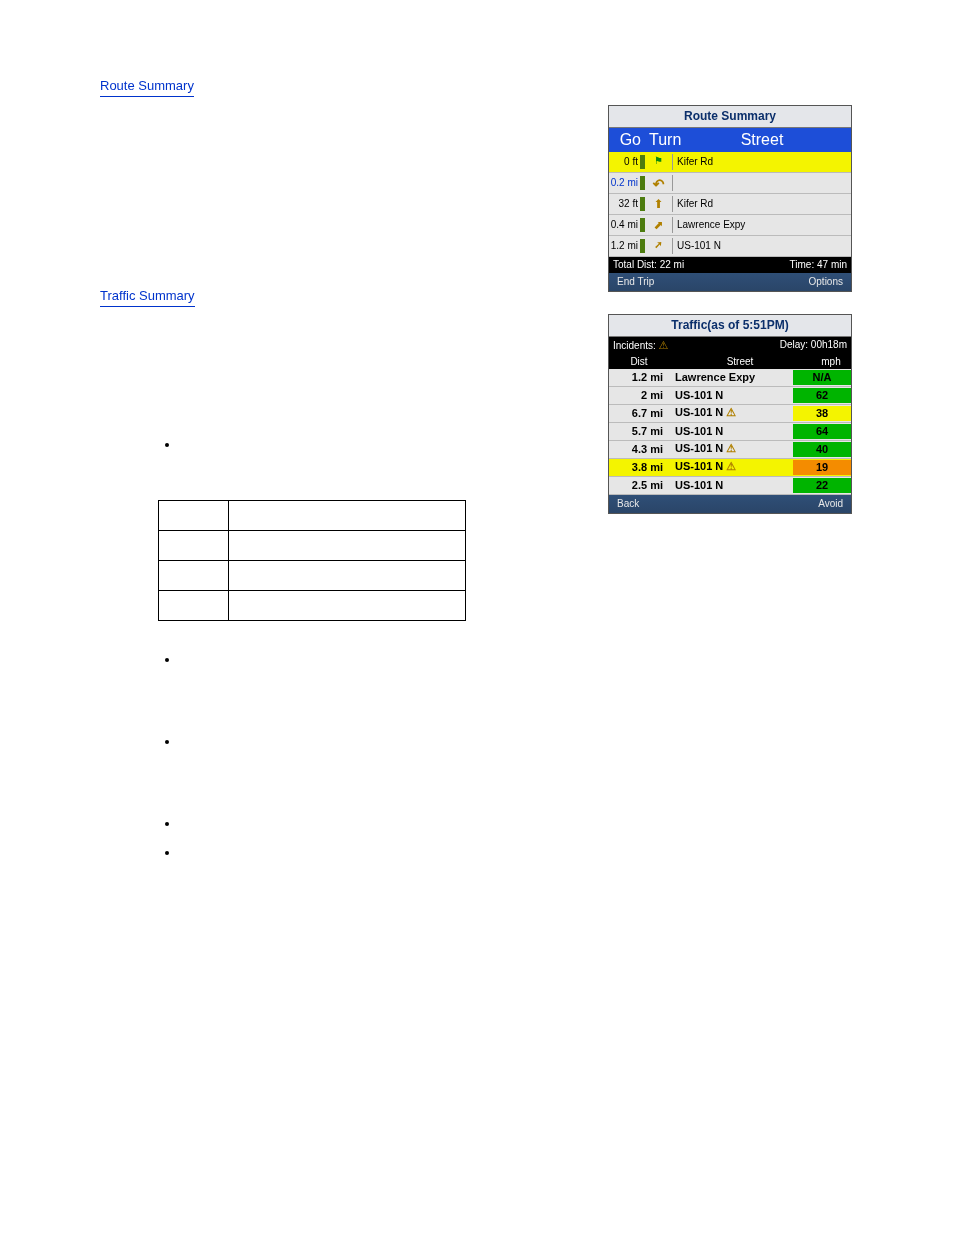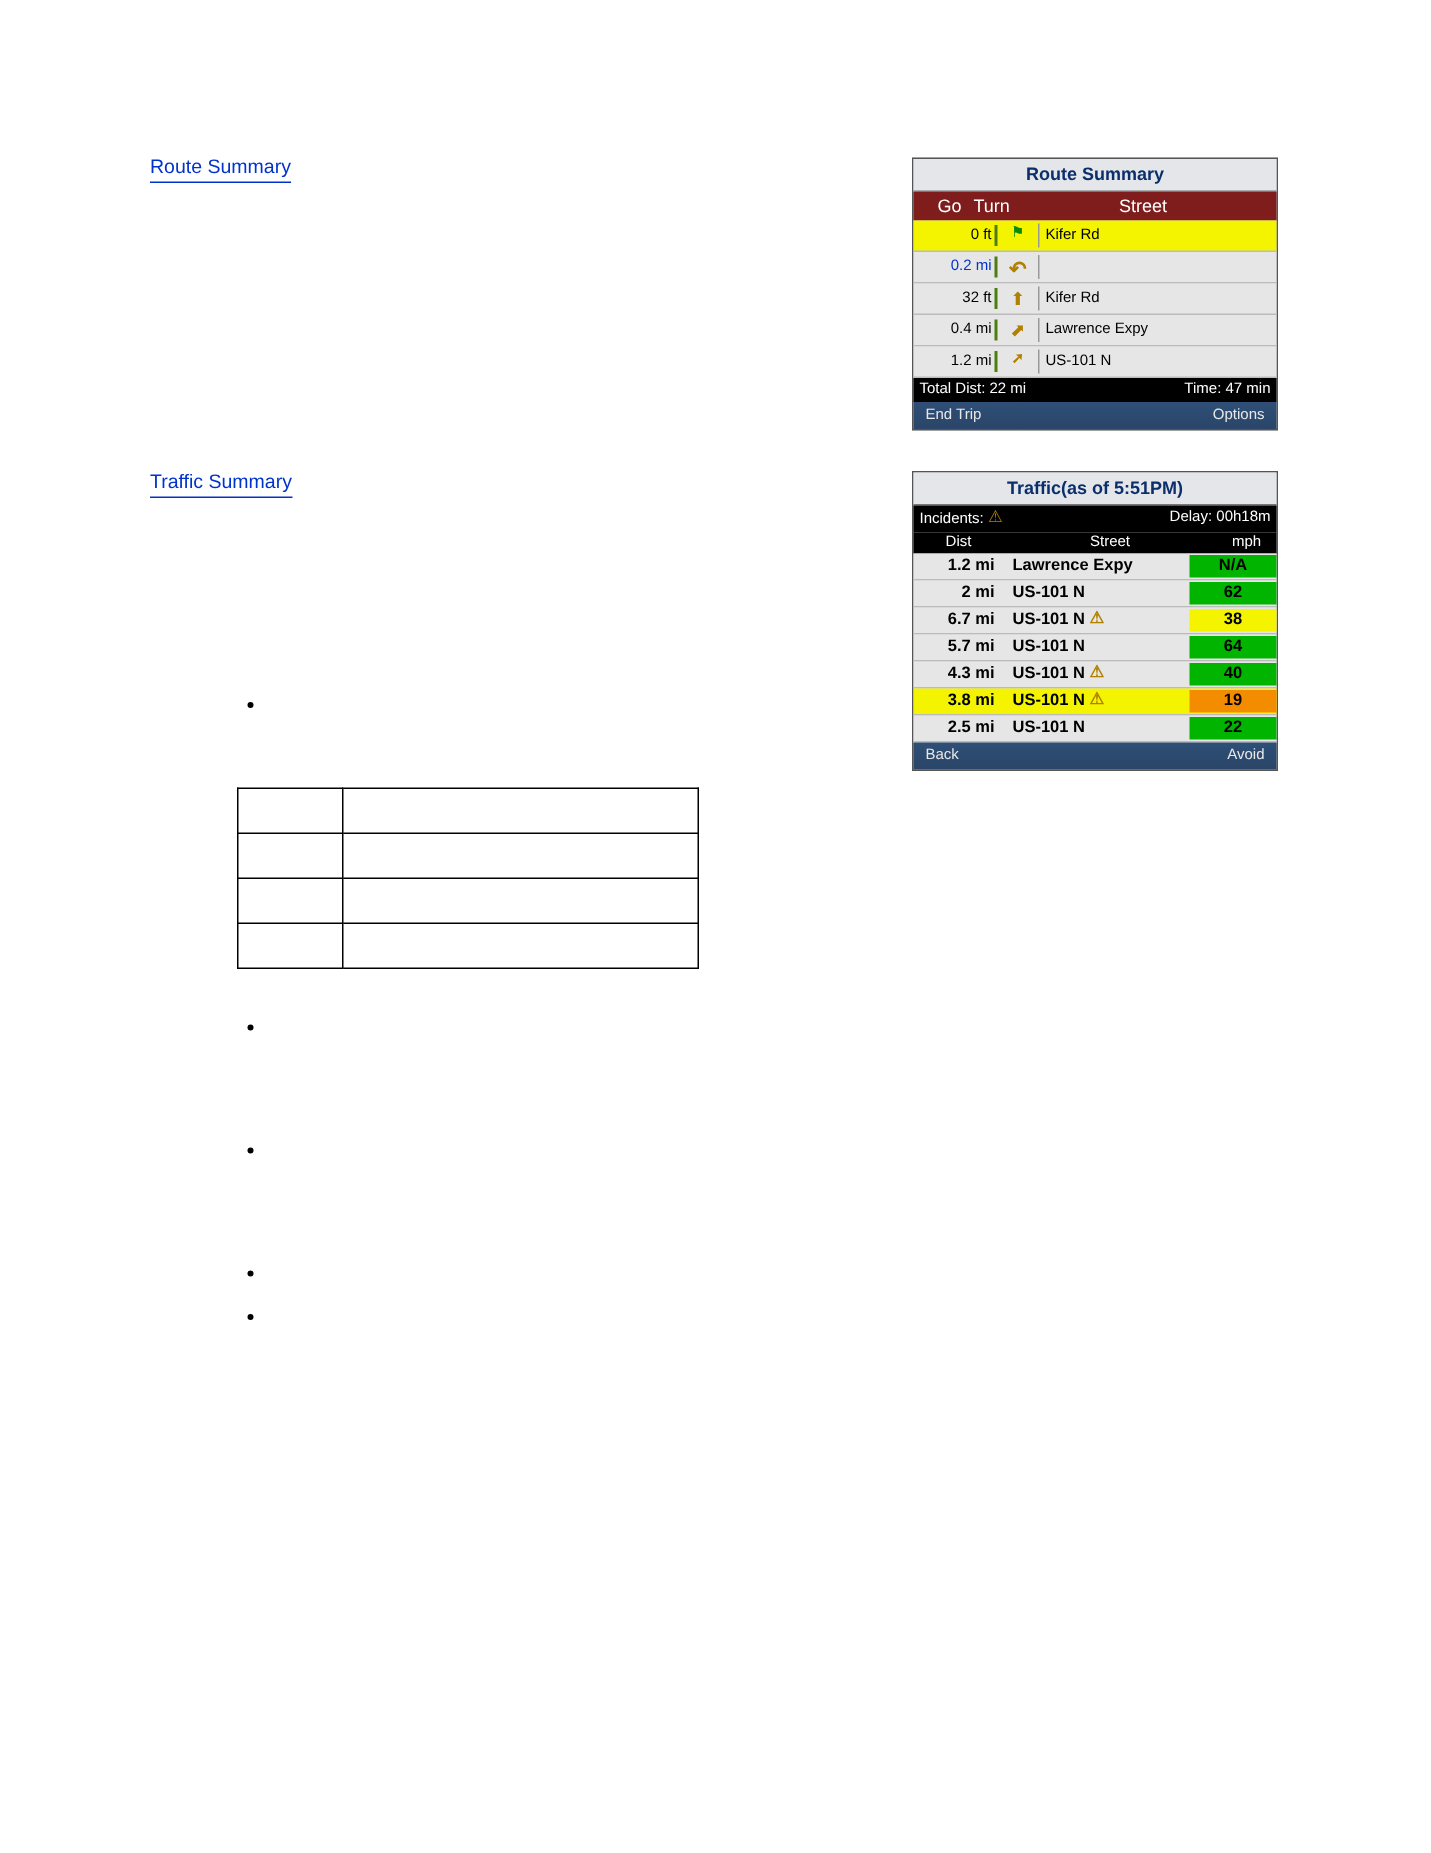--- a/index.html
+++ b/index.html
@@ -6,21 +6,21 @@
   body {
     width: 954px;
     height: 1235px;
     background: #fff;
     font-family: Arial, Helvetica, sans-serif;
     font-size: 13px;
     color: #000;
     position: relative;
     line-height: 1.4;
   }
-  .page { padding: 102px 100px 60px 100px; position: relative; }
+  .page { padding: 77px 100px 60px 100px; position: relative; }
 
   
   .section-link {
     color: #0033cc;
     border-bottom: 1.5px solid #0033cc;
     display: inline-block;
     padding-bottom: 1px;
     margin-bottom: 6px;
     font-size: 13px;
   }
@@ -41,43 +41,43 @@
     background: #e4e6ea;
     text-align: center;
     font-weight: bold;
     color: #0b2f6b;
     padding: 2px 0;
     font-size: 12px;
     border-bottom: 1px solid #777;
   }
   .dev-hdr {
     display: flex;
-    background: #7f1d1d;
+    background: #1d4ed8;
     color: #fff;
-    font-size: 12px;
+    font-size: 16px;
   }
   .dev-hdr span { padding: 1px 4px; }
   .go-col { width: 36px; text-align: right; }
   .turn-col { width: 28px; text-align: center; }
   .street-col { flex: 1; text-align: center; }
 
   .dev-row {
     display: flex;
     align-items: center;
     border-bottom: 1px solid #bbb;
     background: #e6e6e6;
     height: 21px;
   }
   .dev-row.highlight { background: #f4f400; }
   .dev-row .dist {
-    width: 56px;
+    width: 36px;
     text-align: right;
     padding-right: 2px;
     font-size: 10px;
-    border-right: 2px solid #4d7c0f;
+    border-right: 5px solid #4d7c0f;
     color:#000;
   }
   .dev-row .dist.blue { color: #0033cc; }
   .dev-row .turn {
     width: 28px;
     text-align: center;
     border-right: 1px solid #999;
   }
   .dev-row .street { flex:1; padding-left: 4px; font-size: 10px; color:#000; }
 

